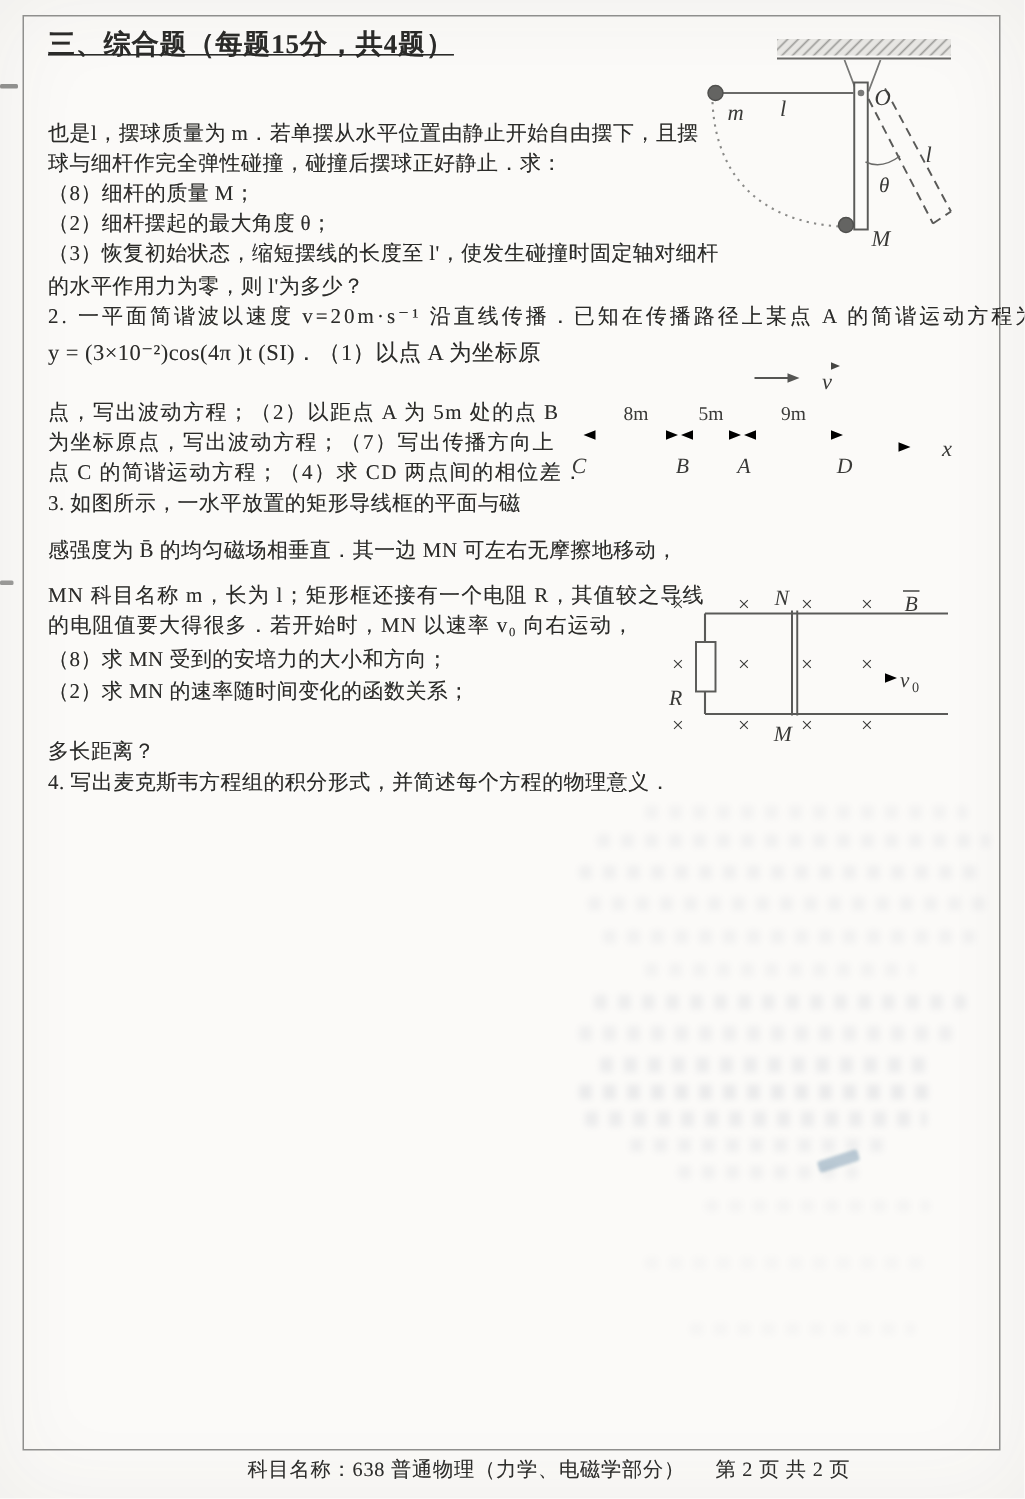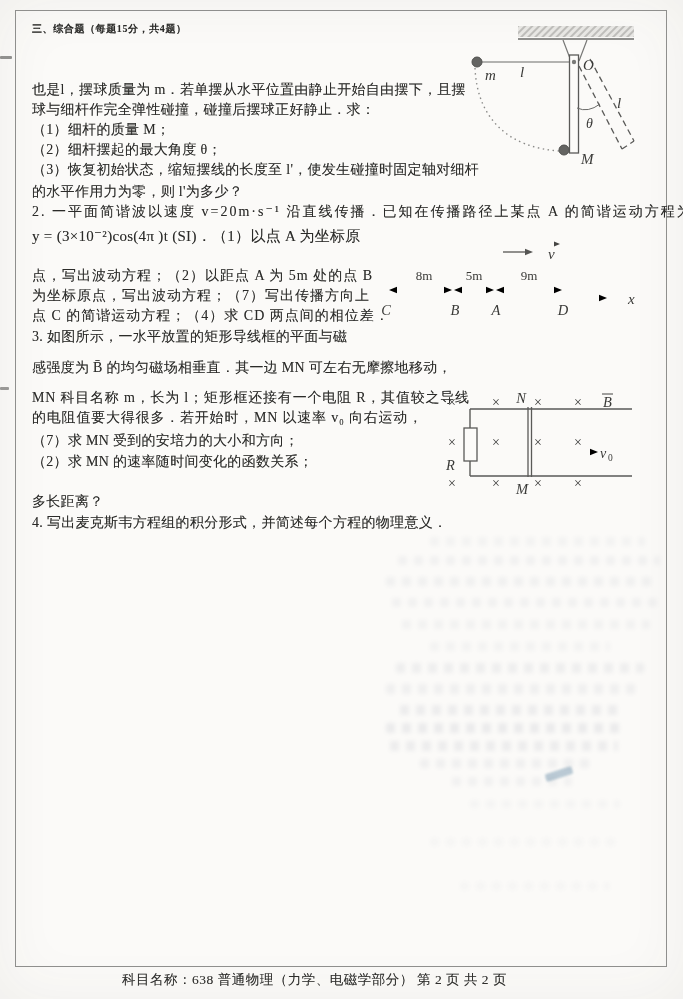--- a/index.html
+++ b/index.html
@@ -14,25 +14,25 @@
     border:1px solid #8f8f8d;
     box-sizing:border-box;
     background:transparent;
   }
   .line{
     position:absolute;left:32px;
     font-size:14px;line-height:20px;color:#2b2b29;
     white-space:nowrap;letter-spacing:0.3px;
     text-shadow:0 0 0.4px rgba(40,40,40,0.35);
   }
-  .title{font-weight:bold;font-size:10px;letter-spacing:0.6px;}
+  .title{font-weight:bold;font-size:18px;letter-spacing:0.6px;text-decoration:underline;}
   .eq{font-size:15px;}
   .footer-text{
     position:absolute;font-size:13.5px;color:#2e2e2c;white-space:nowrap;
-    letter-spacing:0.5px;text-shadow:0 0 0.4px rgba(40,40,40,0.3);
+    letter-spacing:0.5px;text-shadow:0 0 0.4px rgba(40,40,40,0.3);margin-left:43px;
   }
   .diag{position:absolute;}
   .diag text{
     font-family:"Liberation Serif","DejaVu Serif",serif;
     fill:#3a3a38;
   }
   .it{font-style:italic;}
   .ghost{
     position:absolute;pointer-events:none;border-radius:2px;
     background:repeating-linear-gradient(90deg, rgba(98,108,132,0.55) 0 9px, rgba(98,108,132,0) 9px 16px);
@@ -51,36 +51,36 @@
 
   <div class="frame"></div>
 
   <div class="artifact" style="left:0;top:56px;width:12px;height:3px;opacity:.55"></div>
   <div class="artifact" style="left:0;top:387px;width:9px;height:3px;opacity:.5"></div>
 
   <div class="line title" style="top:19px">三、综合题（每题15分，共4题）</div>
 
   <div class="line" style="top:100px">球与细杆作完全弹性碰撞，碰撞后摆球正好静止．求：</div>
   <div class="line" style="top:80px">也是l，摆球质量为 m．若单摆从水平位置由静止开始自由摆下，且摆</div>
-  <div class="line" style="top:120px">（1）细杆的质量 M；</div>
+  <div class="line" style="top:120px">（8）细杆的质量 M；</div>
   <div class="line" style="top:140px">（2）细杆摆起的最大角度 θ；</div>
   <div class="line" style="top:160px">（3）恢复初始状态，缩短摆线的长度至 l'，使发生碰撞时固定轴对细杆</div>
   <div class="line" style="top:182px">的水平作用力为零，则 l'为多少？</div>
 
   <div class="line" style="top:202px;letter-spacing:2px">2. 一平面简谐波以速度 v=20m·s⁻¹ 沿直线传播．已知在传播路径上某点 A 的简谐运动方程为</div>
   <div class="line eq" style="top:226px">y = (3×10⁻²)cos(4π )t (SI)．（1）以点 A 为坐标原</div>
   <div class="line" style="top:266px;letter-spacing:1px">点，写出波动方程；（2）以距点 A 为 5m 处的点 B</div>
   <div class="line" style="top:286px;letter-spacing:1px">为坐标原点，写出波动方程；（7）写出传播方向上</div>
   <div class="line" style="top:306px;letter-spacing:1px">点 C 的简谐运动方程；（4）求 CD 两点间的相位差．</div>
 
   <div class="line" style="top:327px">3. 如图所示，一水平放置的矩形导线框的平面与磁</div>
   <div class="line" style="top:358px">感强度为 B̄ 的均匀磁场相垂直．其一边 MN 可左右无摩擦地移动，</div>
   <div class="line" style="top:388px;letter-spacing:0.8px">MN 科目名称 m，长为 l；矩形框还接有一个电阻 R，其值较之导线</div>
   <div class="line" style="top:408px;letter-spacing:0.8px">的电阻值要大得很多．若开始时，MN 以速率 v₀ 向右运动，</div>
-  <div class="line" style="top:431px">（7）求 MN 受到的安培力的大小和方向；</div>
+  <div class="line" style="top:431px">（8）求 MN 受到的安培力的大小和方向；</div>
   <div class="line" style="top:452px">（2）求 MN 的速率随时间变化的函数关系；</div>
   <div class="line" style="top:492px">多长距离？</div>
 
   <div class="line" style="top:513px">4. 写出麦克斯韦方程组的积分形式，并简述每个方程的物理意义．</div>
 
   <svg class="diag" style="left:450px;top:22px" width="215" height="150" viewBox="0 0 215 150">
     <defs>
       <pattern id="hatch" width="5" height="9" patternUnits="userSpaceOnUse" patternTransform="rotate(45)">
         <rect width="5" height="9" fill="#e7e6e3"></rect>
         <line x1="1" y1="0" x2="1" y2="9" stroke="#9c9c99" stroke-width="1.1"></line>
@@ -171,15 +171,15 @@
   <div class="ghost" style="left:386px;top:723px;width:238px;height:10px;opacity:.19"></div>
   <div class="ghost" style="left:390px;top:741px;width:228px;height:10px;opacity:.17"></div>
   <div class="ghost" style="left:420px;top:759px;width:172px;height:9px;opacity:.13"></div>
   <div class="ghost" style="left:452px;top:777px;width:120px;height:9px;opacity:.11"></div>
   <div class="ghost" style="left:470px;top:800px;width:150px;height:8px;opacity:.07"></div>
   <div class="ghost" style="left:430px;top:838px;width:190px;height:8px;opacity:.06"></div>
   <div class="ghost" style="left:460px;top:882px;width:150px;height:8px;opacity:.06"></div>
   <div class="scribble" style="left:545px;top:770px;width:28px;height:8px"></div>
 
   <div class="footer-text" style="left:122px;top:971px">科目名称：638 普通物理（力学、电磁学部分）</div>
-  <div class="footer-text" style="left:417px;top:971px">第 2 页  共 2 页</div>
+  <div class="footer-text" style="left:434px;top:971px">第 2 页  共 2 页</div>
 
 </div>
 
 </body></html>

